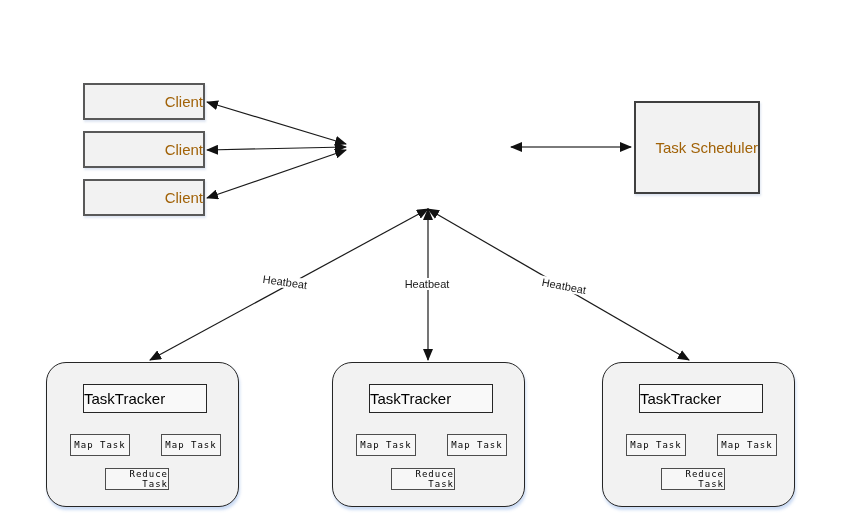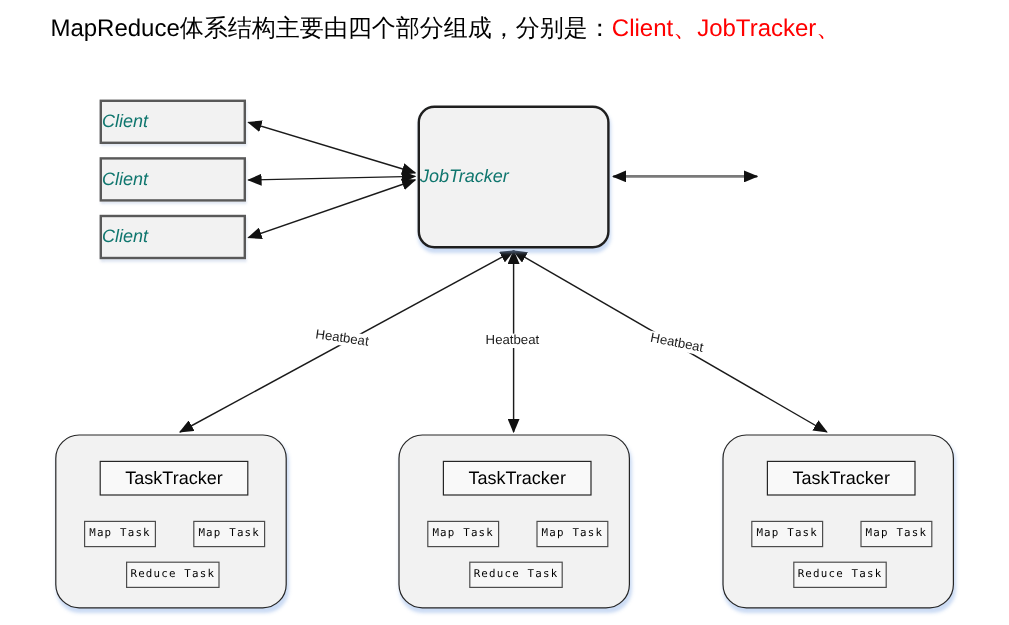--- a/index.html
+++ b/index.html
@@ -12,68 +12,66 @@
   .title .line{white-space:nowrap;}
   .title .red{color:#ff0000;}
   
   svg.wires{position:absolute;left:0;top:0;z-index:1;}
   .wire{stroke:#1a1a1a;stroke-width:1.2;fill:none;}
   .wire-gray{stroke:#7a7a7a;stroke-width:2.2;fill:none;}
   
   .node{
     position:absolute;z-index:2;box-sizing:border-box;
     background:#f2f2f2;border:2px solid #595959;
-    display:flex;align-items:center;justify-content:flex-start;
-    font-size:15px;color:#0f766e;
+    display:flex;align-items:center;justify-content:flex-end;
+    font-size:15px;color:#a16207;
     box-shadow:1px 2px 2px rgba(160,180,215,0.35);
-    font-style:italic;
   }
   .client{left:83px;width:122px;height:37px;}
   .jobtracker{
     left:348px;top:88px;width:160px;height:119px;border-radius:14px;
     border:2px solid #1f1f1f;font-size:15px;
     box-shadow:1px 3px 3px rgba(140,175,230,0.45);
   }
   .scheduler{left:634px;top:101px;width:126px;height:93px;border:2px solid #404040;}
   
   .tracker{
     position:absolute;top:362px;width:193px;height:145px;z-index:2;box-sizing:border-box;
     background:#f2f2f2;border:1.6px solid #262626;border-radius:20px;
     box-shadow:1px 3px 3px rgba(140,175,230,0.45);
   }
   .tracker .tt-title{
     position:absolute;left:36px;top:21px;width:124px;height:29px;box-sizing:border-box;
     background:#f9f9f9;border:1.6px solid #262626;
-    display:flex;align-items:center;justify-content:center;font-size:15px;color:#000;
+    display:flex;align-items:center;font-size:15px;color:#000;
   }
   .task-box{
     position:absolute;box-sizing:border-box;background:#f7f7f7;border:1.3px solid #4d4d4d;
     display:flex;align-items:center;justify-content:center;
     font-family:"DejaVu Sans Mono","Liberation Mono",monospace;
     font-size:9px;letter-spacing:1px;color:#000;text-align:right;
   }
   .map-a{left:23px;top:71px;width:60px;height:22px;}
   .map-b{left:114px;top:71px;width:60px;height:22px;}
-  .reduce{left:58px;top:105px;width:78px;height:22px;}
+  .reduce{left:58px;top:105px;width:64px;height:22px;}
   
   .hb{
     position:absolute;z-index:3;background:#ffffff;padding:0 3px;
     font-size:11px;color:#1a1a1a;white-space:nowrap;
   }
   .hb1{left:285px;top:282px;transform:translate(-50%,-50%) rotate(8deg);}
   .hb2{left:427px;top:284px;transform:translate(-50%,-50%);}
   .hb3{left:564px;top:286px;transform:translate(-50%,-50%) rotate(11deg);}
 </style>
 </head>
 <body>
 
 <div class="canvas">
 
   <div class="title">
-    <div class="line"><span>MapReduce体系结构主要由四个部分组成，分别是：</span><span class="red">Client、JobTracker、</span></div>
   </div>
 
   <svg class="wires" width="841" height="521" viewBox="0 0 841 521">
     <defs>
       <marker id="ah" markerUnits="userSpaceOnUse" markerWidth="12" markerHeight="10" refX="11" refY="5" orient="auto-start-reverse">
         <path d="M0,0 L12,5 L0,10 Z" fill="#111111"></path>
       </marker>
       <marker id="ahs" markerUnits="userSpaceOnUse" markerWidth="10" markerHeight="8" refX="9" refY="4" orient="auto-start-reverse">
         <path d="M0,0 L10,4 L0,8 Z" fill="#111111"></path>
       </marker>
@@ -105,24 +103,24 @@
   <div class="node client" style="top:83px;">
     <span>Client</span>
   </div>
   <div class="node client" style="top:131px;">
     <span>Client</span>
   </div>
   <div class="node client" style="top:179px;">
     <span>Client</span>
   </div>
 
-  <div class="node jobtracker">
-    <span>JobTracker</span>
+
+  <div class="node scheduler">
+    <span>Task Scheduler</span>
   </div>
-
 
   <div class="hb hb1">Heatbeat</div>
   <div class="hb hb2">Heatbeat</div>
   <div class="hb hb3">Heatbeat</div>
 
   <div class="tracker" style="left:46px;">
     <div class="tt-title">
       <span>TaskTracker</span>
     </div>
     <div class="task-box map-a">Map Task</div>

